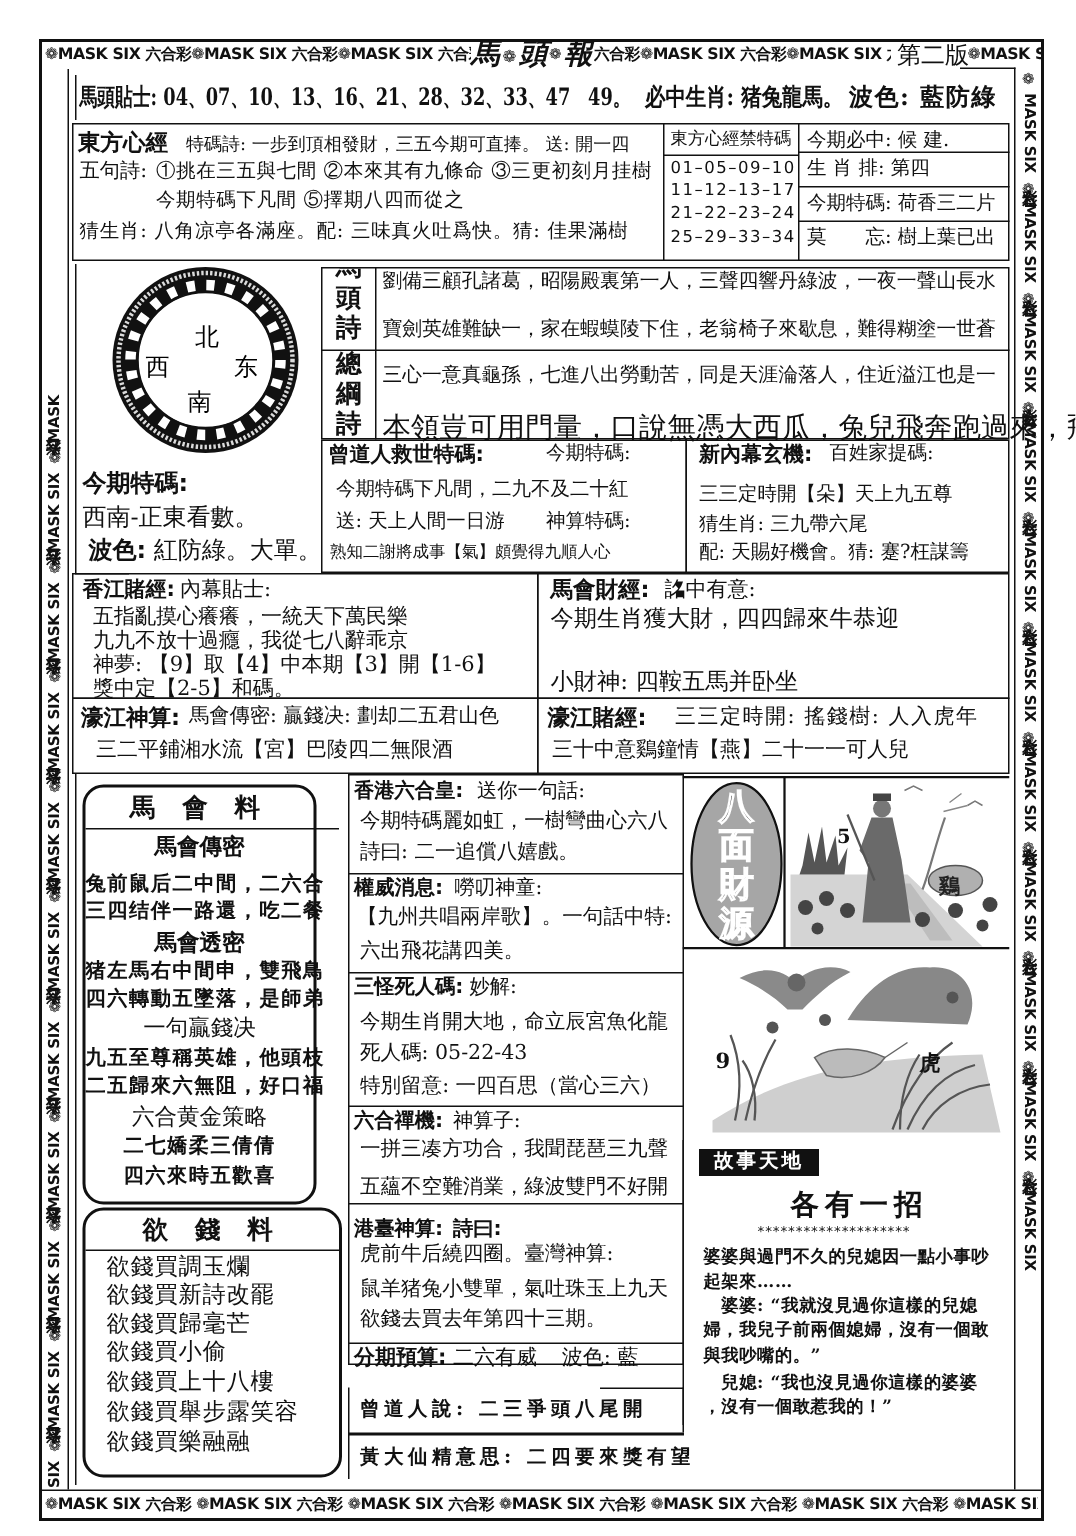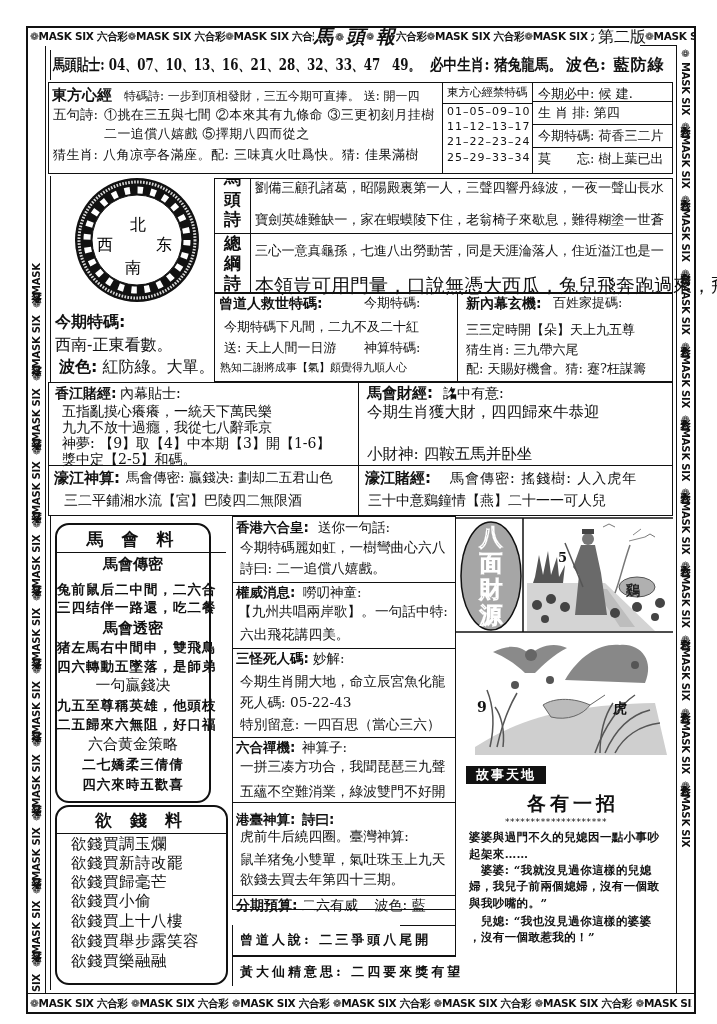--- a/index.html
+++ b/index.html
@@ -66,21 +66,21 @@
   <div class="vl" style="left:532px;top:82px;height:92px"></div>
   <div class="hl" style="left:442px;top:103px;width:90px"></div>
   <div class="hl" style="left:532px;top:101px;width:141px"></div>
   <div class="hl" style="left:532px;top:124px;width:141px"></div>
   <div class="hl" style="left:532px;top:147px;width:141px"></div>
 
   <span class="a hb" style="left:52px;top:88px;font-size:15px">東方心經</span>
   <span class="a" style="left:124px;top:90px;font-size:12px">特碼詩: 一步到頂相發財，三五今期可直捧。 送: 開一四</span>
   <span class="a" style="left:53px;top:108px;font-size:13.5px">五句詩:</span>
   <span class="a" style="left:104px;top:108px;font-size:13px;letter-spacing:.4px">①挑在三五與七間 ②本來其有九條命 ③三更初刻月挂樹</span>
-  <span class="a" style="left:104px;top:127px;font-size:13px;letter-spacing:.4px">二一追償八嬉戲 ⑤擇期八四而從之</span>
+  <span class="a" style="left:104px;top:127px;font-size:13px;letter-spacing:.4px">今期特碼下凡間 ⑤擇期八四而從之</span>
   <span class="a" style="left:53px;top:148px;font-size:13px;letter-spacing:.5px">猜生肖: 八角凉亭各滿座。配: 三味真火吐爲快。猜: 佳果滿樹</span>
 
   <span class="a" style="left:447px;top:87px;font-size:11.5px">東方心經禁特碼</span>
   <span class="a hb" style="left:447px;top:106px;font-size:11px;font-weight:normal;letter-spacing:1px">01–05–09–10</span>
   <span class="a hb" style="left:447px;top:121px;font-size:11px;font-weight:normal;letter-spacing:1px">11–12–13–17</span>
   <span class="a hb" style="left:447px;top:136px;font-size:11px;font-weight:normal;letter-spacing:1px">21–22–23–24</span>
   <span class="a hb" style="left:447px;top:152px;font-size:11px;font-weight:normal;letter-spacing:1px">25–29–33–34</span>
 
   <div class="a" style="left:538px;top:87px;font-size:13px"><span>今期必中:</span> <span>候 建.</span></div>
   <div class="a" style="left:538px;top:106px;font-size:13px"><span>生 肖 排:</span> <span>第四</span></div>
@@ -150,21 +150,21 @@
   <span class="a" style="left:443px;top:386px;font-size:14px">詺中有意:</span>
   <span class="a" style="left:367px;top:405px;font-size:15.5px">今期生肖獲大財，四四歸來牛恭迎</span>
   <span class="a" style="left:367px;top:447px;font-size:15.5px">小財神: 四鞍五馬并卧坐</span>
 
   <div class="box" style="left:48px;top:465px;width:311px;height:51px"></div>
   <div class="box" style="left:358px;top:465px;width:315px;height:51px"></div>
   <span class="a hb" style="left:54px;top:471px;font-size:15px">濠江神算:</span>
   <span class="a" style="left:126px;top:471px;font-size:13.5px">馬會傳密: 贏錢决: 劃却二五君山色</span>
   <span class="a" style="left:64px;top:493px;font-size:14px">三二平鋪湘水流【宮】巴陵四二無限酒</span>
   <span class="a hb" style="left:365px;top:471px;font-size:15px">濠江賭經:</span>
-  <span class="a" style="left:450px;top:471px;font-size:14px;letter-spacing:1px">馬會傳密: 搖錢樹: 人入虎年</span>
+  <span class="a" style="left:450px;top:471px;font-size:14px;letter-spacing:1px">三三定時開: 搖錢樹: 人入虎年</span>
   <span class="a" style="left:368px;top:493px;font-size:14px">三十中意鷄鐘情【燕】二十一一可人兒</span>
 
   <div class="vl" style="left:50px;top:516px;height:474px"></div>
   <div class="rbox" style="left:55px;top:523px;width:156px;height:280px">
     <div class="cl hb" style="top:6px;font-size:17px;letter-spacing:6px">馬 會 料</div>
     <div class="hl" style="left:0;top:27px;width:169px"></div>
     <div class="cl hb" style="top:32px;font-size:15px">馬會傳密</div>
     <div class="cl brush" style="top:58px;font-size:13.5px">兔前鼠后二中間，二六合</div>
     <div class="cl brush" style="top:76px;font-size:13.5px">三四结伴一路還，吃二餐</div>
     <div class="cl hb" style="top:96px;font-size:15px">馬會透密</div>

